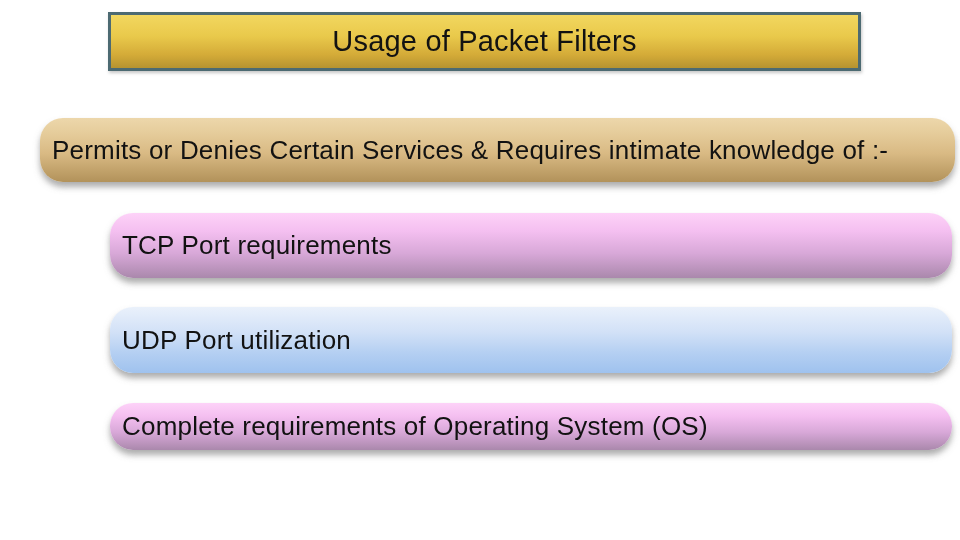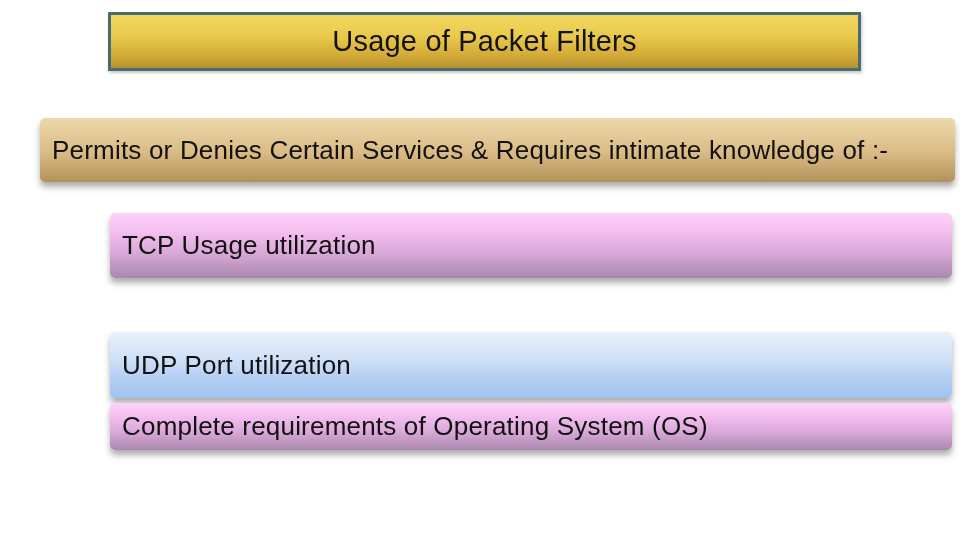--- a/index.html
+++ b/index.html
@@ -31,21 +31,21 @@
     letter-spacing: 0.2px;
     box-shadow: 1px 2px 3px rgba(130,130,130,0.45);
   }
   .bar {
     position: absolute;
     display: flex;
     align-items: center;
     box-sizing: border-box;
     font-size: 26px;
     letter-spacing: 0.2px;
-    border-radius: 5px;
+    border-radius: 23px;
     box-shadow: 0 5px 6px rgba(105,105,105,0.55);
   }
   .bar-statement {
     left: 40px;
     top: 118px;
     width: 915px;
     height: 64px;
     padding-left: 12px;
     background: linear-gradient(180deg, #edd7ab 0%, #e2c染 0%, #e6cd9c 22%, #d9ba84 55%, #b2925a 100%);
     background: linear-gradient(180deg, #edd7ab 0%, #e6cd9c 22%, #d9ba84 55%, #b2925a 100%);
@@ -55,38 +55,38 @@
     width: 842px;
     padding-left: 12px;
   }
   .bar-pink {
     background: linear-gradient(180deg, #fdd2f8 0%, #f4bff0 28%, #d8a8d8 62%, #aa88ac 100%);
   }
   .bar-blue {
     background: linear-gradient(180deg, #eaf1fb 0%, #d2e1f7 38%, #b4cff2 70%, #9fc2ee 100%);
   }
   .bar-tcp { top: 213px; height: 65px; }
-  .bar-udp { top: 307px; height: 66px; margin-top: 25px; }
+  .bar-udp { top: 307px; height: 66px; }
   .bar-os  { top: 403px; height: 47px; }
 </style>
 </head>
 <body>
 
 <div class="slide">
 
   <div class="title-box">
     <span>Usage of Packet Filters</span>
   </div>
 
   <div class="bar bar-statement">
     <span>Permits or Denies Certain Services &amp; Requires intimate knowledge of :-</span>
   </div>
 
   <div class="bar bar-item bar-pink bar-tcp">
-    <span>TCP Usage utilization</span>
+    <span>TCP Port requirements</span>
   </div>
 
   <div class="bar bar-item bar-blue bar-udp">
     <span>UDP Port utilization</span>
   </div>
 
   <div class="bar bar-item bar-pink bar-os">
     <span>Complete requirements of Operating System (OS)</span>
   </div>
 

